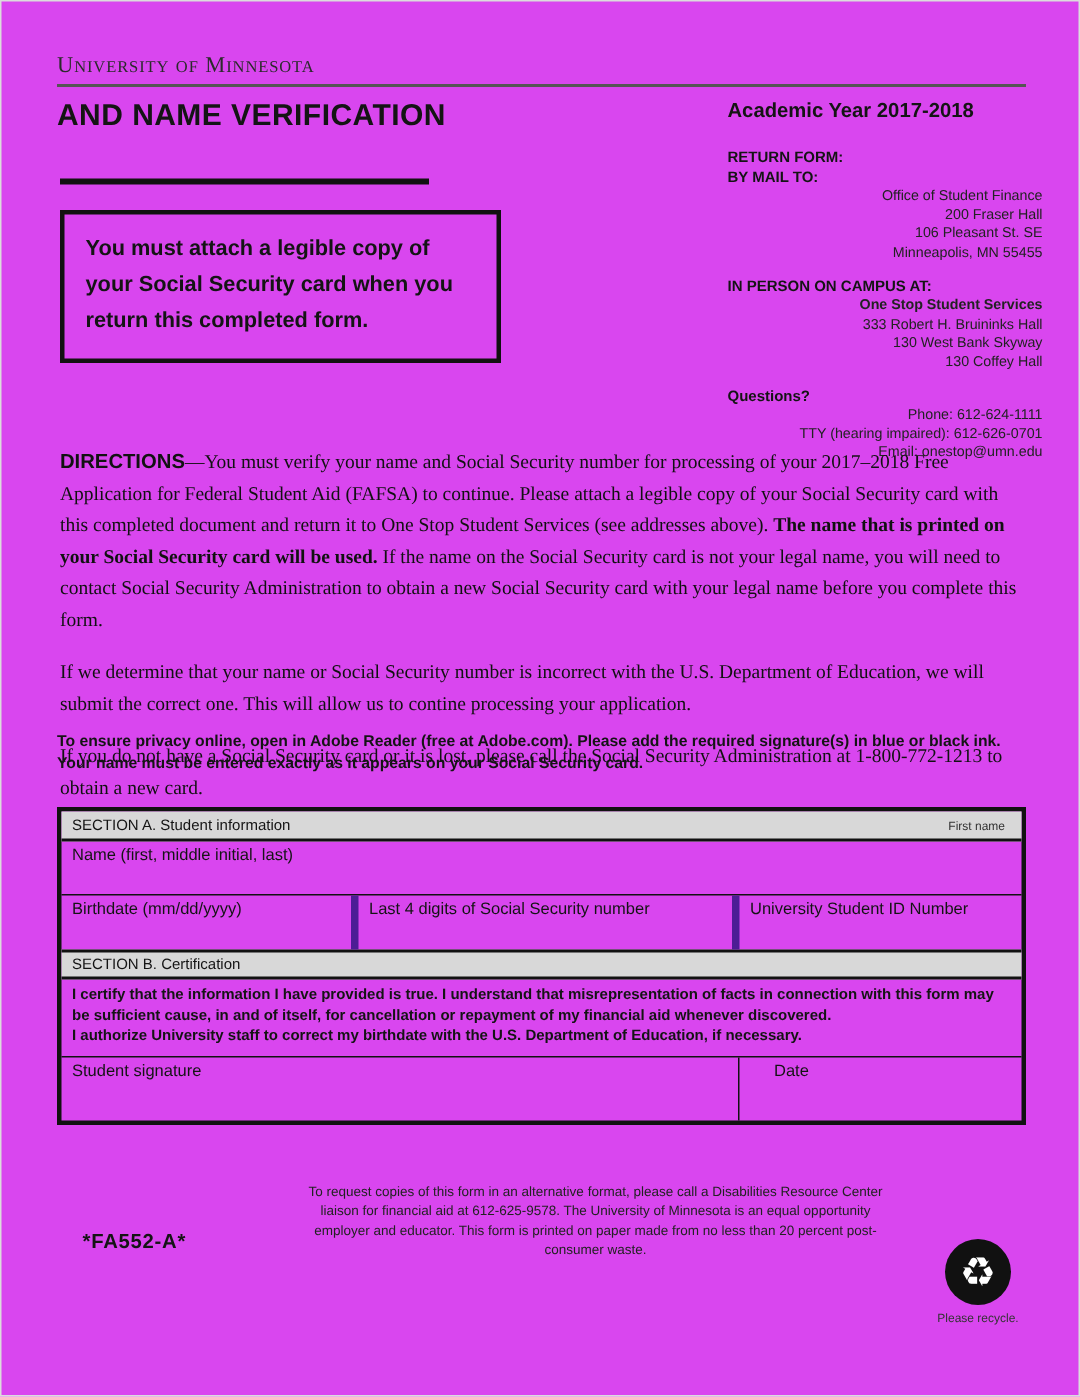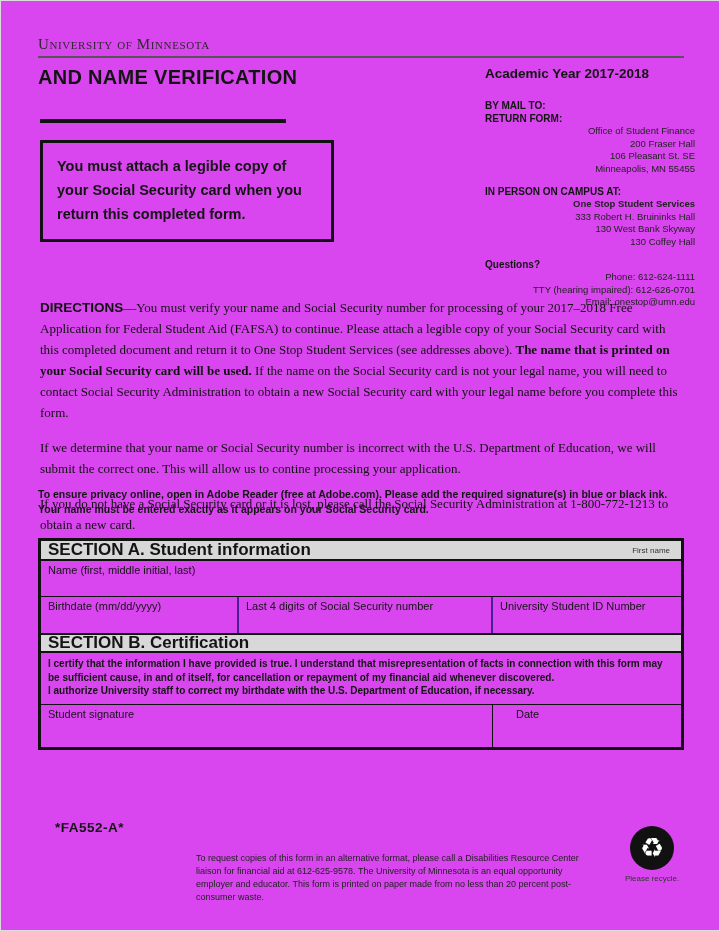--- a/index.html
+++ b/index.html
@@ -62,43 +62,43 @@
   .form-table {
     position:absolute; left:38px; top:538px; width:646px;
     border:3px solid #111;
     font-size:11px;
   }
   .sec-header {
     display:flex; justify-content:space-between; align-items:center;
     background:#d8d8d8; height:20px; padding:0 7px;
     border-bottom:2px solid #111;
   }
-  .sec-title  { font-size:17px; font-weight:bold; }
+  .sec-title  { font-size:10px; font-weight:normal; }
   .sec-corner { font-size:8px; color:#333; padding-right:4px; }
   .row-name { height:36px; padding:3px 7px; border-bottom:1px solid #111; }
   .row-3col { display:grid; grid-template-columns:198px 254px 1fr; height:36px; }
-  .row-3col .cell { padding:3px 7px; border-right:2px solid #4c1d95; }
+  .row-3col .cell { padding:3px 7px; border-right:5px solid #4c1d95; }
   .row-3col .cell:last-child { border-right:none; }
   .secb-header { border-top:2px solid #111; }
   .row-cert {
     padding:4px 7px 6px 7px;
     font-size:10px; font-weight:bold; line-height:13.5px;
     border-bottom:1px solid #111;
   }
   .row-sig { display:grid; grid-template-columns:452px 1fr; height:42px;gap:16px; }
   .row-sig .cell { padding:3px 7px; }
   .row-sig .cell:first-child { border-right:1px solid #111; }
   
   .form-code {
     position:absolute; left:55px; top:820px;
     font-size:13.5px; font-weight:bold; letter-spacing:.5px;
   }
   .foot-note {
-    position:absolute; left:196px; top:852px; width:402px;
-    font-size:9px; line-height:13px; color:#222;
+    position:absolute; left:196px; top:788px; width:402px;
+    font-size:9px; line-height:13px; color:#222;text-align:center;
   }
   .recycle-wrap { position:absolute; left:624px; top:826px; width:56px; text-align:center; }
   .recycle-circle {
     width:44px; height:44px; border-radius:50%;
     background:#111; color:#fff;
     display:flex; align-items:center; justify-content:center;
     font-size:27px; line-height:1; margin:0 auto;
   }
   .recycle-label { font-size:8px; color:#333; margin-top:4px; }
 </style>
@@ -115,22 +115,22 @@
   </div>
   <div class="title-bar"></div>
 
   <div class="attach-box">
     <span>You must attach a legible copy of your Social Security card when you return this completed form.</span>
   </div>
 
   <div class="right-col">
     <div class="academic-year">Academic Year 2017-2018</div>
 
+    <div class="info-heading">RETURN FORM:</div>
     <div class="info-heading">BY MAIL TO:</div>
-    <div class="info-heading">RETURN FORM:</div>
     <div class="info-line">Office of Student Finance</div>
     <div class="info-line">200 Fraser Hall</div>
     <div class="info-line">106 Pleasant St. SE</div>
     <div class="info-line">Minneapolis, MN 55455</div>
     <div class="info-gap"></div>
 
     <div class="info-heading">IN PERSON ON CAMPUS AT:</div>
     <div class="info-line" style="font-weight:bold">One Stop Student Services</div>
     <div class="info-line">333 Robert H. Bruininks Hall</div>
     <div class="info-line">130 West Bank Skyway</div>

